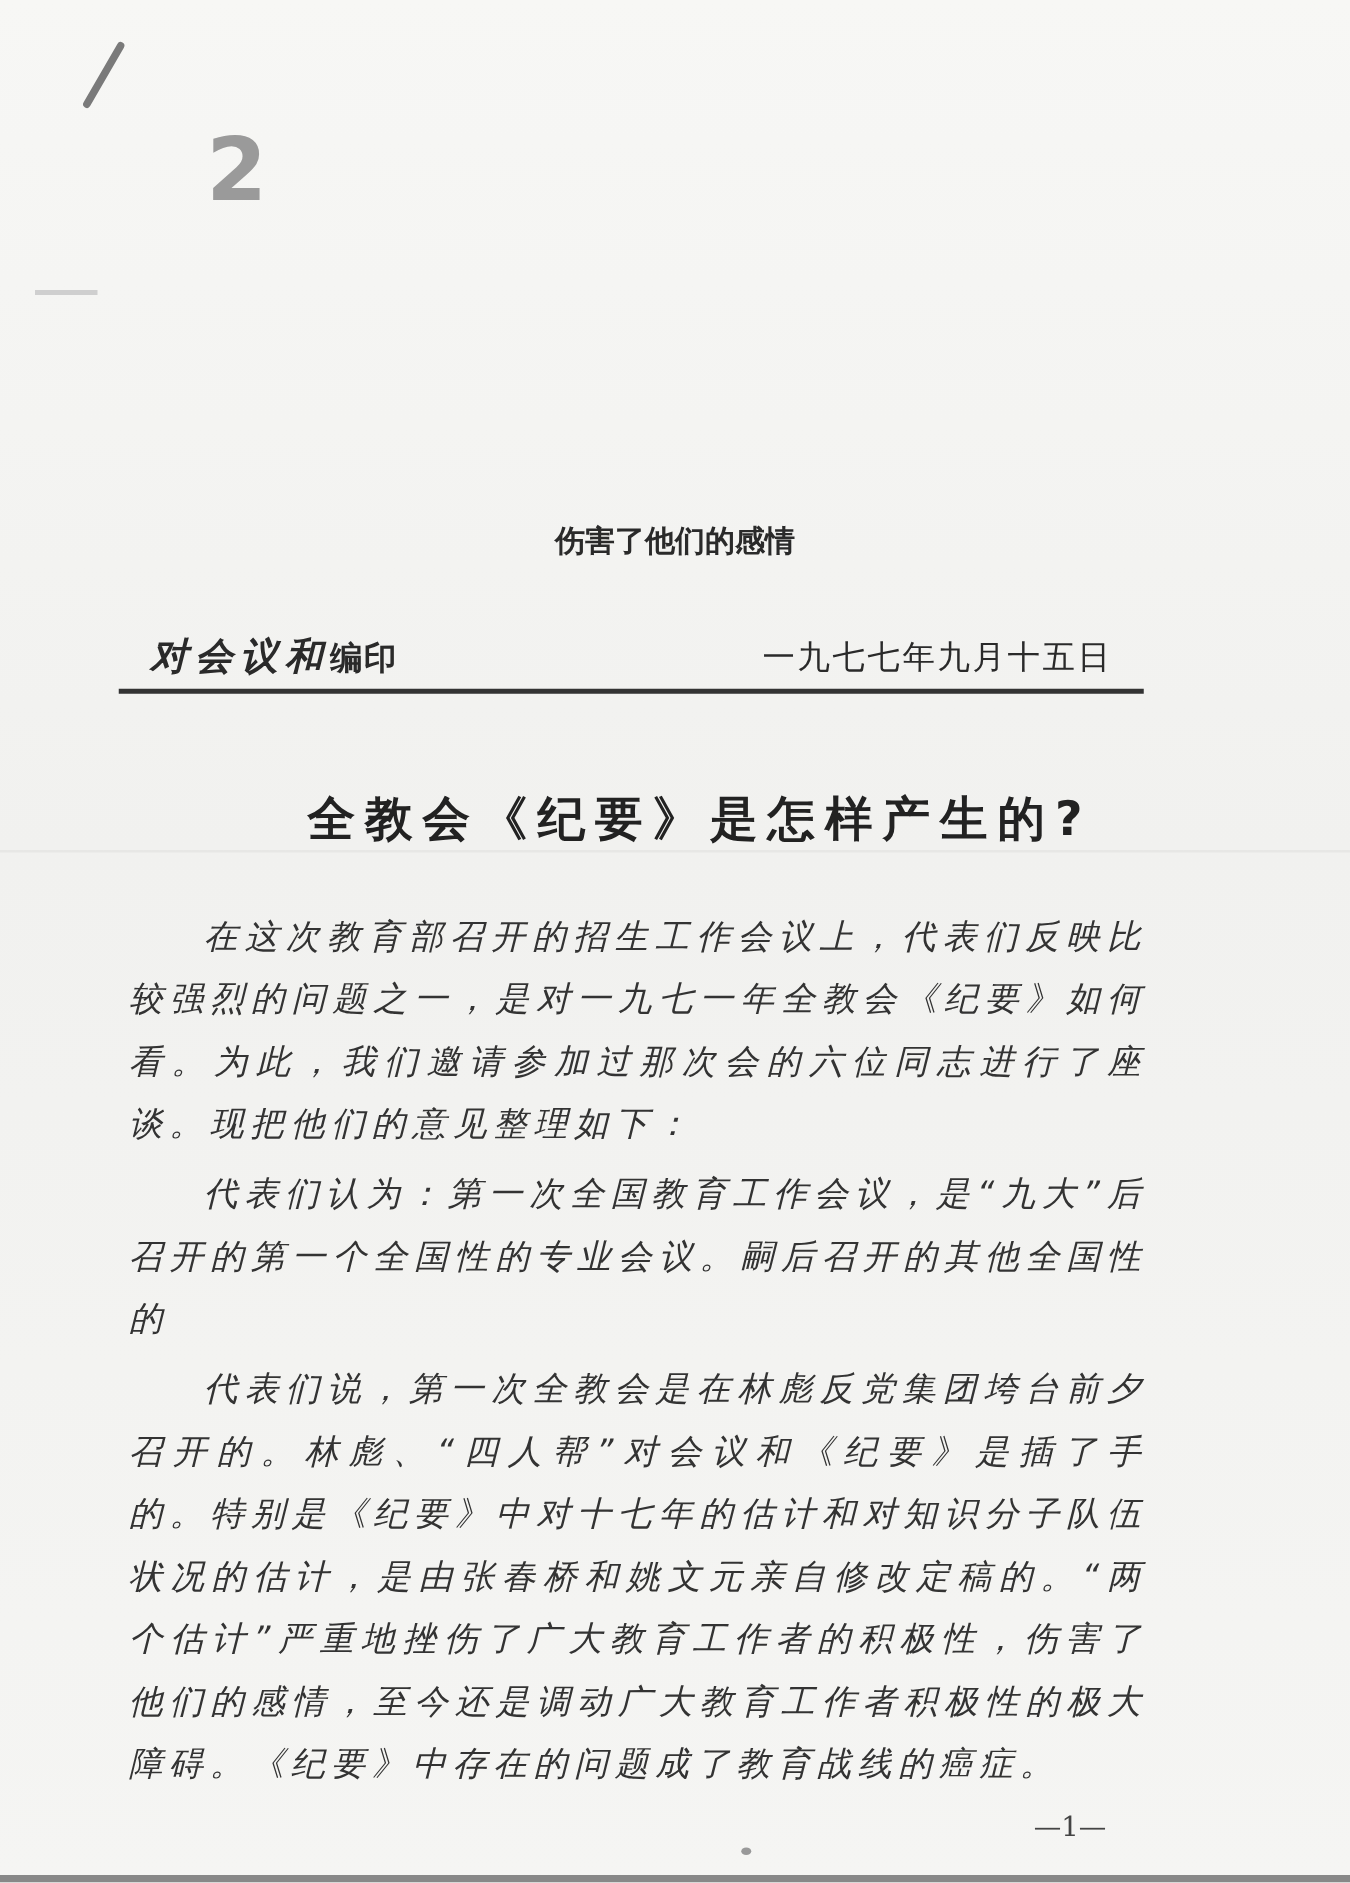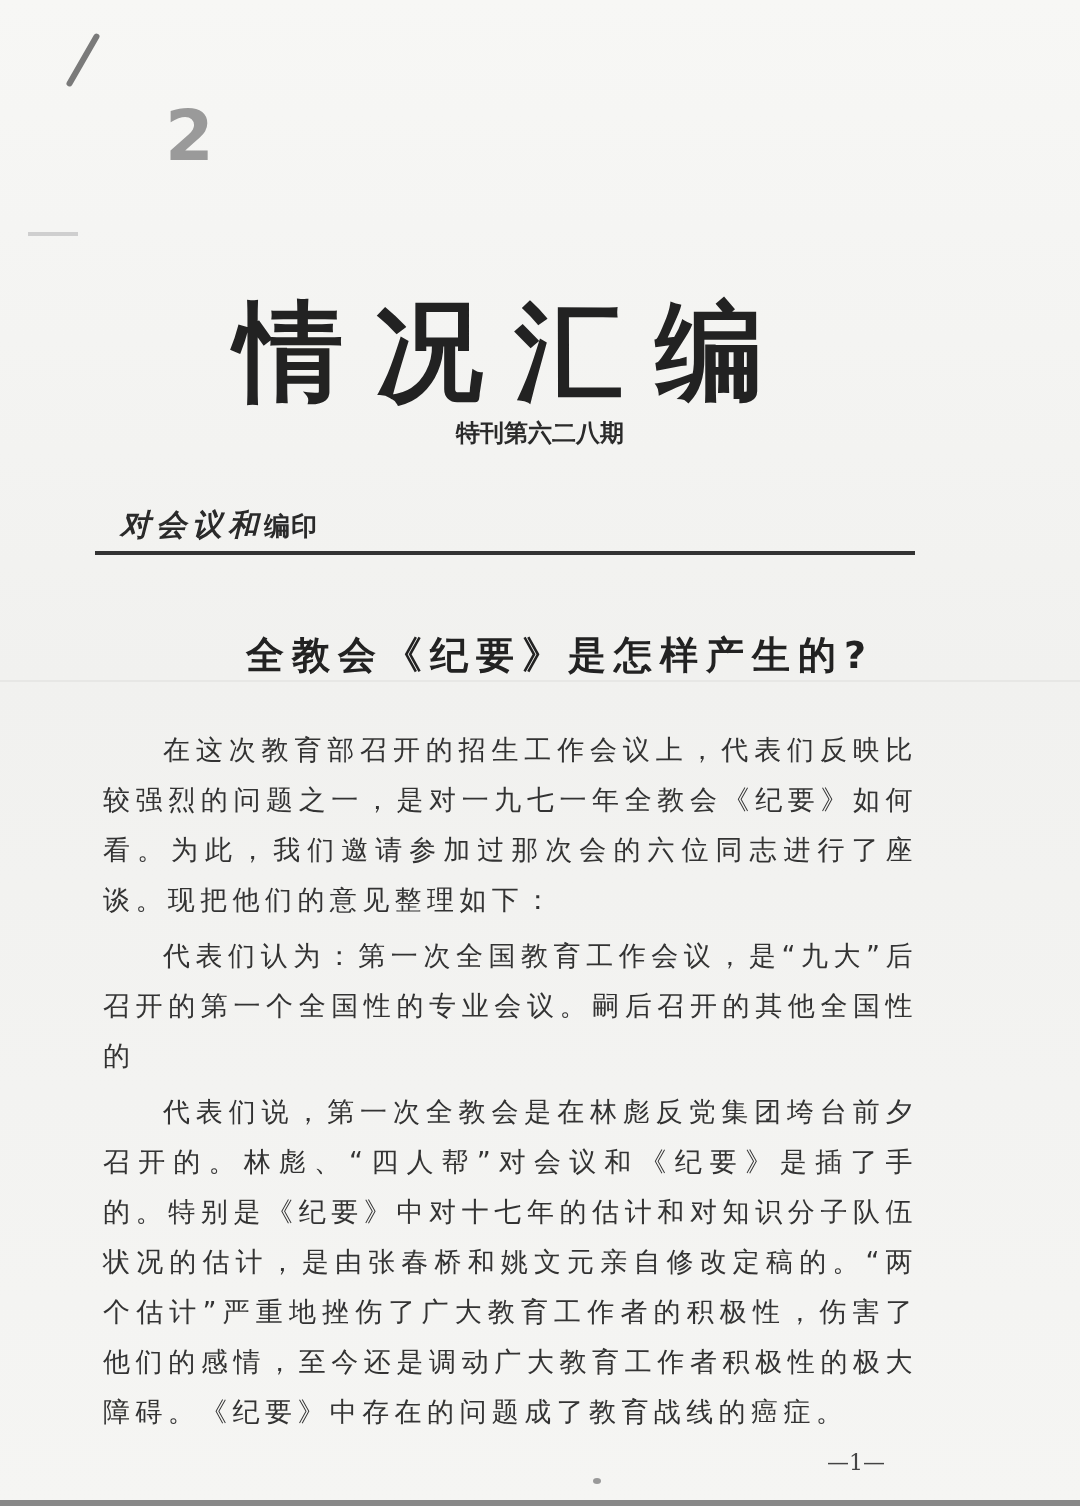--- a/index.html
+++ b/index.html
@@ -42,43 +42,43 @@
   .headline {
     position: absolute; left: 0; width: 1080px; top: 630px; text-align: center;
     font-family: "DejaVu Sans", sans-serif; font-weight: bold; font-size: 38px; letter-spacing: 8px; color: #222;
     padding-left: 20px;
   }
   .body {
     position: absolute; left: 103px; top: 725px; width: 815px;
     font-family: "DejaVu Sans", sans-serif; font-size: 27px; line-height: 50px; color: #333;
     letter-spacing: 5.4px; text-align: justify;
   }
-  .body p { margin: 0 0 6px 0; text-indent: 60px; }
+  .body p { margin: 0 0 6px 0; text-indent: 60px; font-style: italic; }
   .page-num {
     position: absolute; left: 827px; top: 1450px; font-size: 22px; color: #444; font-family: "DejaVu Serif", serif;
   }
   .bottom-dot { position: absolute; left: 593px; top: 1478px; width: 8px; height: 6px; background: #999; border-radius: 50%; }
   .bottom-edge { position: absolute; left: 0; top: 1500px; width: 1080px; height: 6px; background: #888; }
 </style>
 </head>
 <body>
 
 <div class="page">
   <div class="fold"></div>
 
   <div class="hand mark-slash"></div>
   <div class="hand mark-2">2</div>
   <div class="corner-mark"></div>
 
-  <div class="masthead">情况汇编</div>
-  <div class="issue">特刊第六二八期</div>
+  <div class="issue">伤害了他们的感情</div>
 
   <div class="publisher">
     <span>对会议和</span><span class="suffix">编印</span>
   </div>
+  <div class="pubdate">一九七七年九月十五日</div>
   <div class="rule"></div>
 
   <div class="headline">全教会《纪要》是怎样产生的?</div>
 
   <div class="body">
     <p>在这次教育部召开的招生工作会议上，代表们反映比较强烈的问题之一，是对一九七一年全教会《纪要》如何看。为此，我们邀请参加过那次会的六位同志进行了座谈。现把他们的意见整理如下：</p>
     <p>代表们认为：第一次全国教育工作会议，是“九大”后召开的第一个全国性的专业会议。嗣后召开的其他全国性的</p>
     <p>代表们说，第一次全教会是在林彪反党集团垮台前夕召开的。林彪、“四人帮”对会议和《纪要》是插了手的。特别是《纪要》中对十七年的估计和对知识分子队伍状况的估计，是由张春桥和姚文元亲自修改定稿的。“两个估计”严重地挫伤了广大教育工作者的积极性，伤害了他们的感情，至今还是调动广大教育工作者积极性的极大障碍。《纪要》中存在的问题成了教育战线的癌症。</p>
   </div>
 

